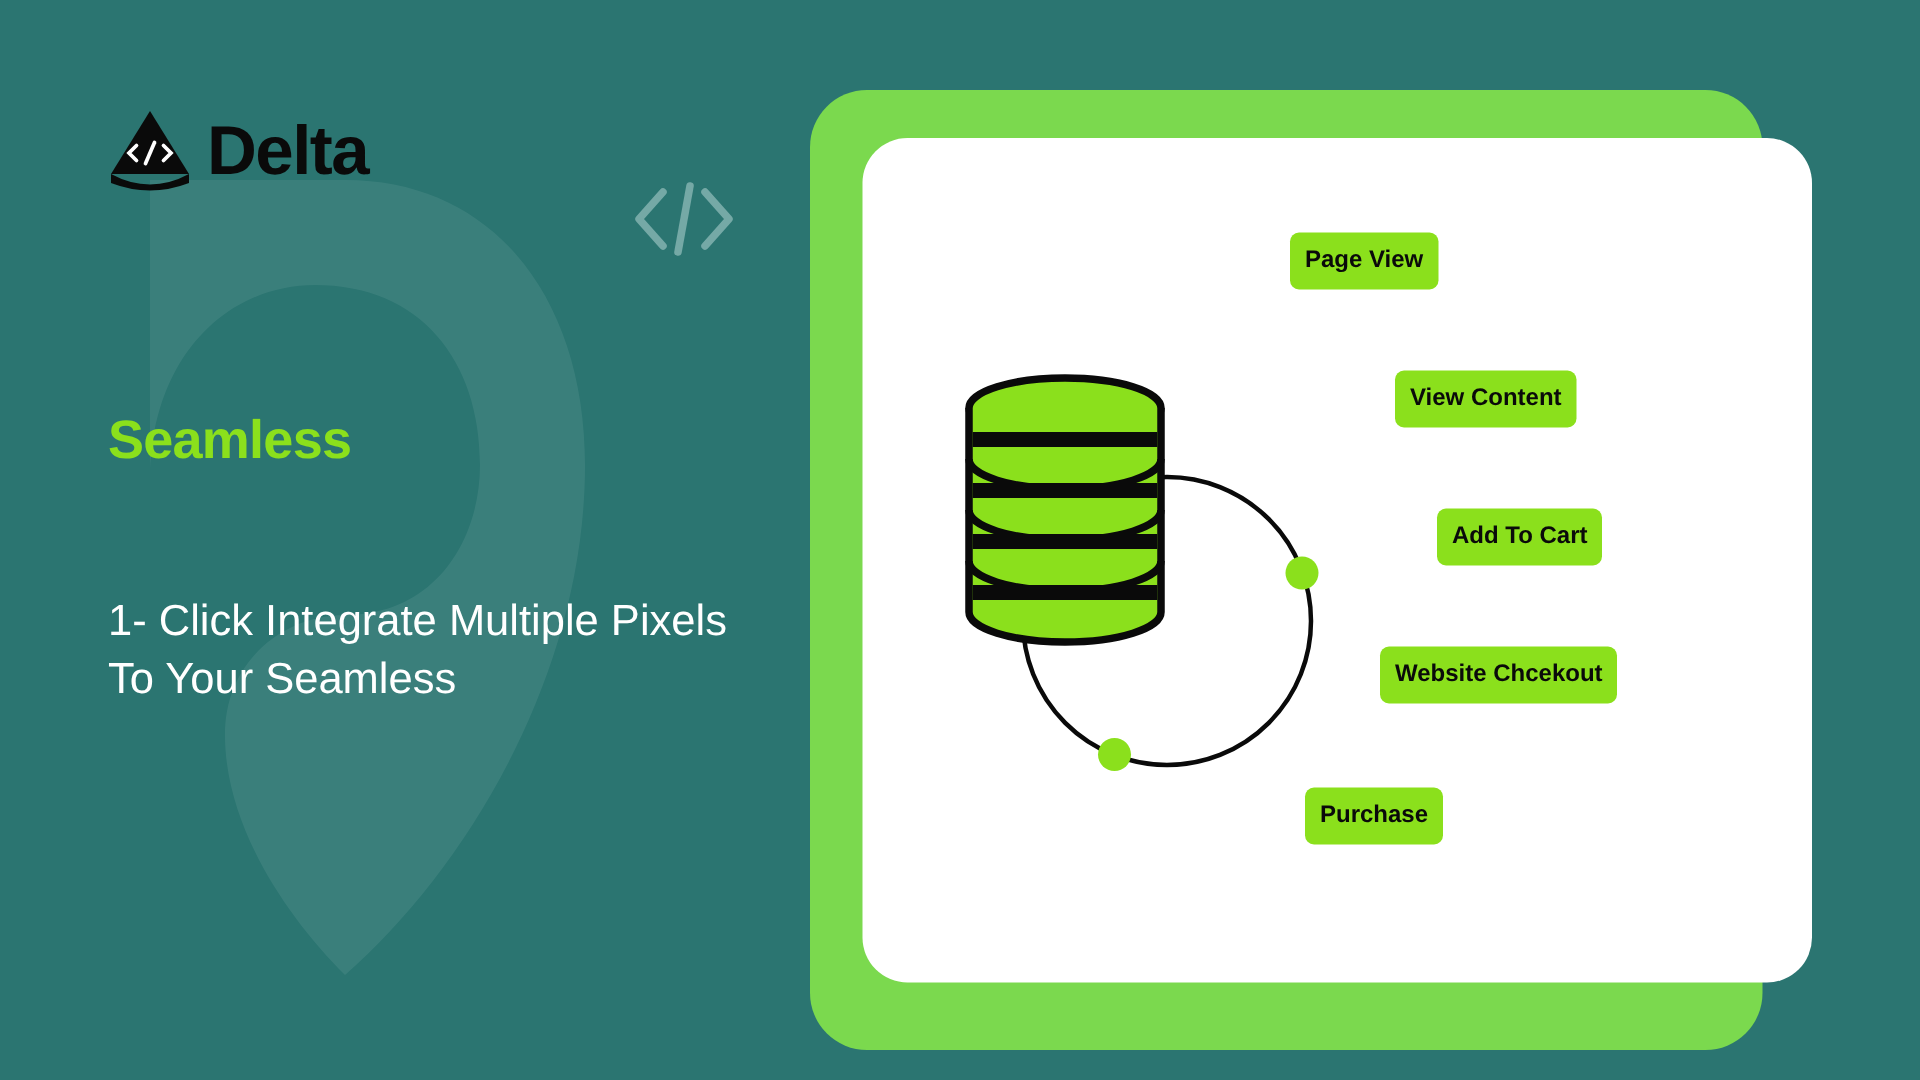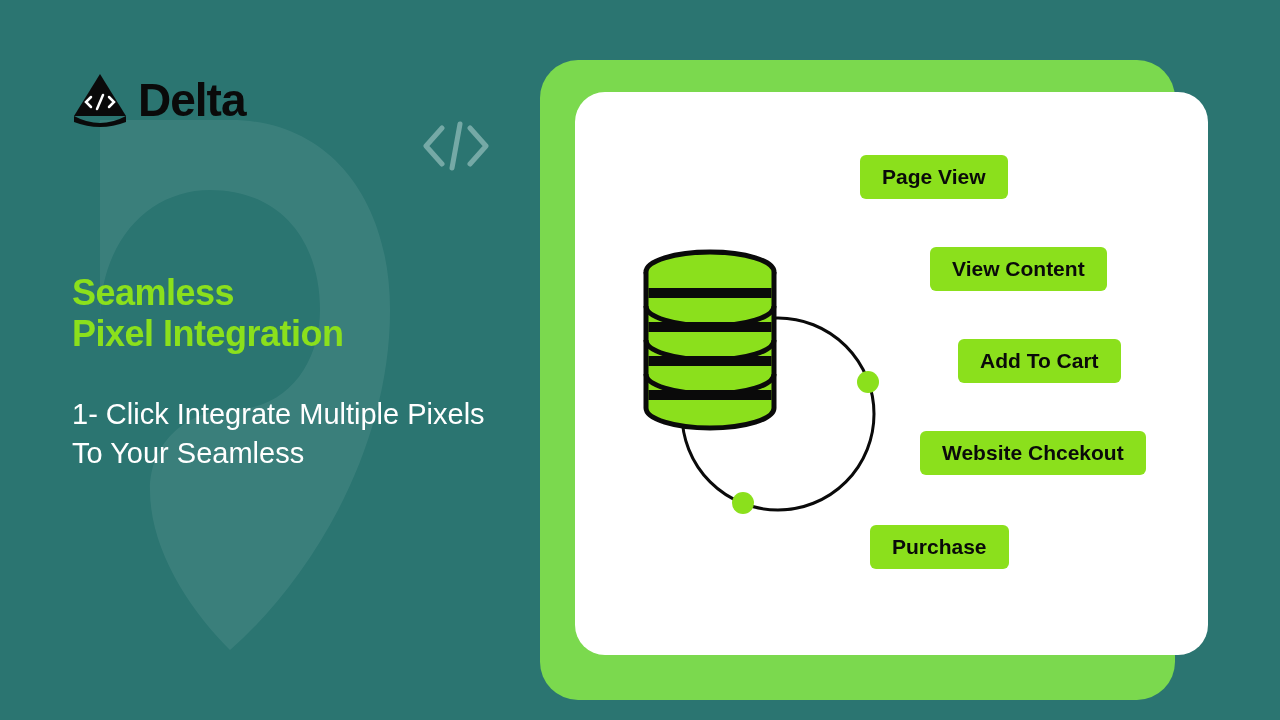--- a/index.html
+++ b/index.html
@@ -87,22 +87,22 @@
     position: absolute;
     left: 860px;
     top: 155px;
     width: 330px;
     height: 470px;
   }
   .chip {
     position: absolute;
     background: #8be01c;
     border-radius: 6px;
-    padding: 10px 22px;
-    font-size: 21px;
+    padding: 10px 10px;
+    font-size: 16px;
     font-weight: 600;
     color: #0a0a0a;
     white-space: nowrap;
   }
   .chip-0 { left: 0px;  top: 0px; }
   .chip-1 { left: 70px; top: 92px; }
   .chip-2 { left: 98px; top: 184px; }
   .chip-3 { left: 60px; top: 276px; }
   .chip-4 { left: 10px; top: 370px; }
 </style>
@@ -127,21 +127,20 @@
 </div>
 
 <svg class="code-icon" width="72" height="56" viewBox="0 0 72 56">
   <polyline points="22,10 6,28 22,46" stroke="#cfe8e6" stroke-width="5" fill="none" stroke-linecap="round" stroke-linejoin="round"></polyline>
   <polyline points="50,10 66,28 50,46" stroke="#cfe8e6" stroke-width="5" fill="none" stroke-linecap="round" stroke-linejoin="round"></polyline>
   <line x1="40" y1="6" x2="32" y2="50" stroke="#cfe8e6" stroke-width="5" stroke-linecap="round"></line>
 </svg>
 
 <div class="headline">
   <div>Seamless</div>
-  <div>Pixel Integration</div>
 </div>
 
 <div class="subhead">
   <div>1- Click Integrate Multiple Pixels</div>
   <div>To Your Seamless</div>
 </div>
 
 <div class="card-back"></div>
 <div class="card-front"></div>
 

